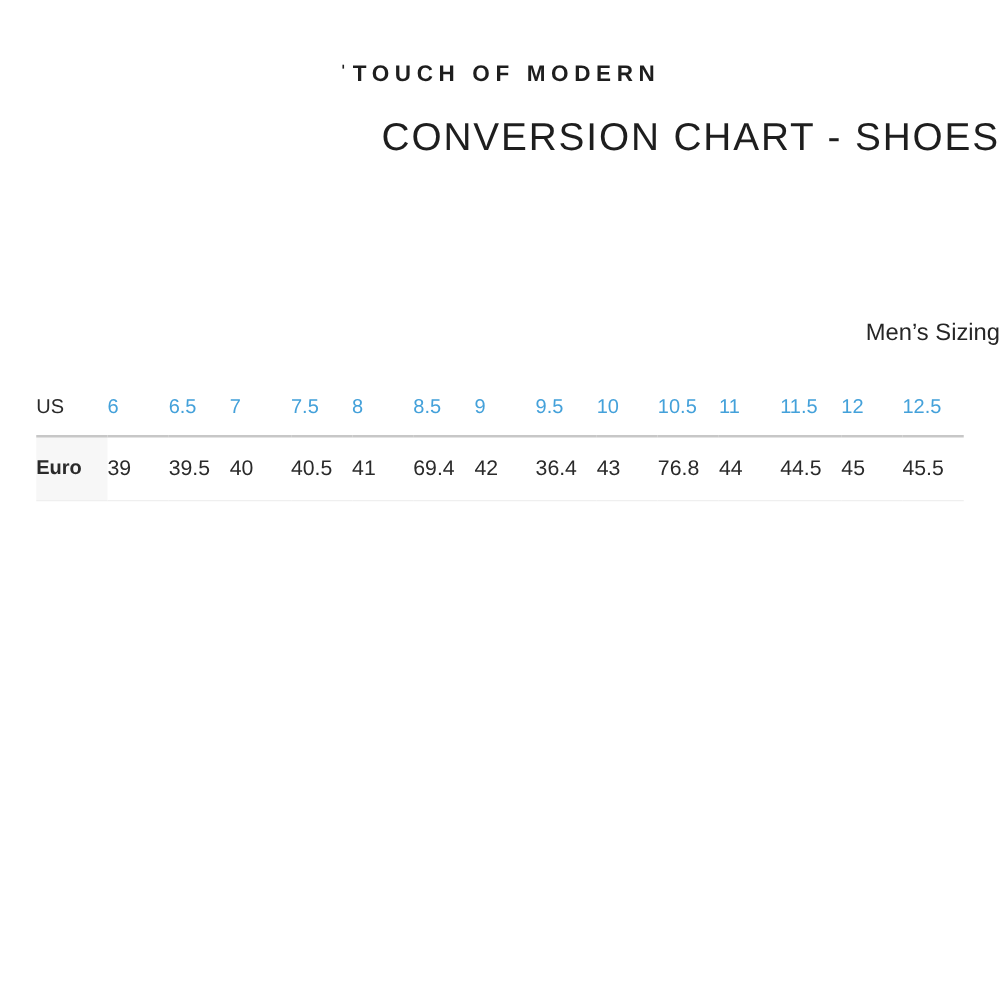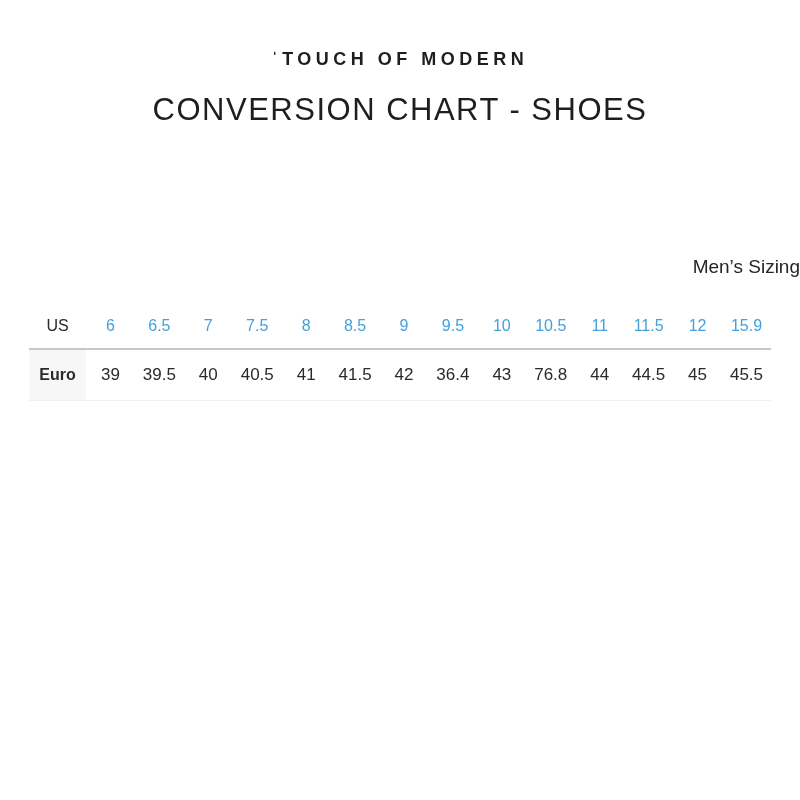--- a/index.html
+++ b/index.html
@@ -15,35 +15,35 @@
     width:800px;height:659px;background:#ffffff;overflow:hidden;
     font-family:"Liberation Sans", sans-serif;color:var(--text-dark);
   }
   .logo{
     text-align:center;padding-top:49px;
     font-size:18px;font-weight:bold;letter-spacing:4.5px;
     color:#1e1e1e;white-space:nowrap;
   }
   .logo-mark{font-weight:bold;}
   .title{
-    text-align:center;margin:22px 0 0 0;
+    text-align:right;margin:22px 0 0 0;
     font-size:31px;font-weight:normal;letter-spacing:1.5px;
     color:#1e1e1e;
   }
   .subtitle{
     text-align:right;padding-top:128px;
     font-size:19px;color:#262626;
   }
   table.size-table{
     width:742px;margin:26px auto 0 auto;
     border-collapse:collapse;table-layout:fixed;
     font-size:17px;color:#2a2a2a;
   }
   table.size-table td{
-    text-align:center;padding:0;vertical-align:middle;
+    text-align:left;padding:0;vertical-align:middle;
   }
   td.rowlabel{
     width:57px;text-align:left;padding-left:9px;font-size:16px;
   }
   tr.row-us td{height:45px;border-bottom:2px solid var(--line-strong);}
   tr.row-us td.v{color:var(--accent);font-size:16px;}
   tr.row-euro td{height:51px;border-bottom:1px solid var(--line-light);}
   tr.row-uk td{height:47px;border-bottom:2px solid var(--line-strong);}
   tr.row-euro td.rowlabel, tr.row-uk td.rowlabel{background:var(--label-bg);font-weight:bold;}
 </style>
@@ -70,30 +70,30 @@
         <td class="v">7.5</td>
         <td class="v">8</td>
         <td class="v">8.5</td>
         <td class="v">9</td>
         <td class="v">9.5</td>
         <td class="v">10</td>
         <td class="v">10.5</td>
         <td class="v">11</td>
         <td class="v">11.5</td>
         <td class="v">12</td>
-        <td class="v">15.9</td>
+        <td class="v">12.5</td>
       </tr>
       <tr class="row-euro">
         <td class="rowlabel">Euro</td>
         <td class="v">39</td>
         <td class="v">39.5</td>
         <td class="v">40</td>
         <td class="v">40.5</td>
         <td class="v">41</td>
-        <td class="v">41.5</td>
+        <td class="v">69.4</td>
         <td class="v">42</td>
         <td class="v">36.4</td>
         <td class="v">43</td>
         <td class="v">76.8</td>
         <td class="v">44</td>
         <td class="v">44.5</td>
         <td class="v">45</td>
         <td class="v">45.5</td>
       </tr>
     </tbody>

